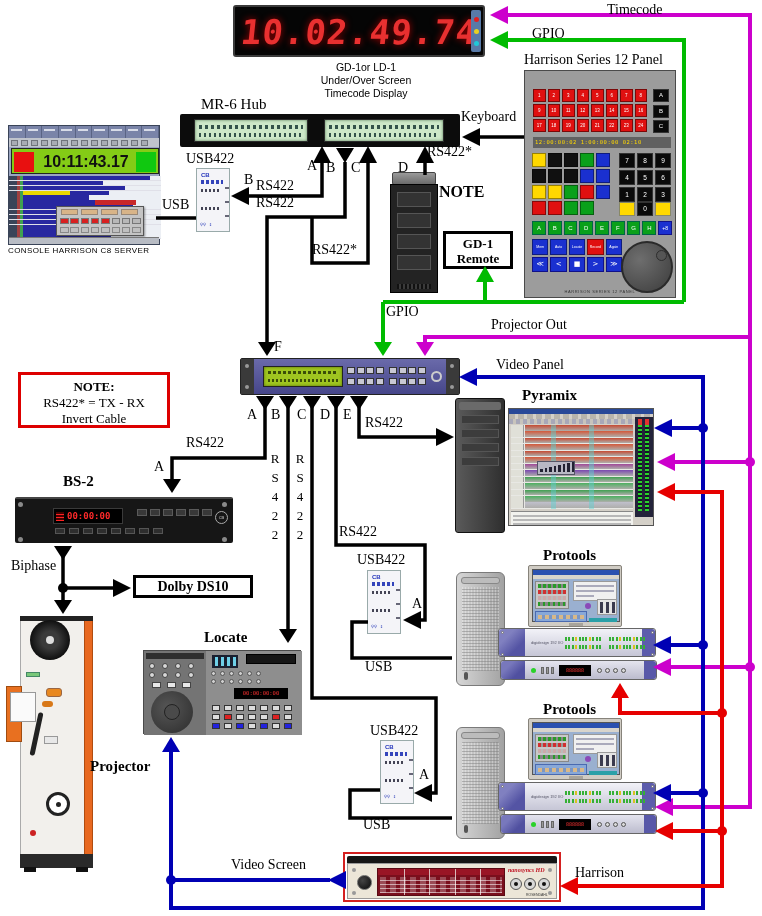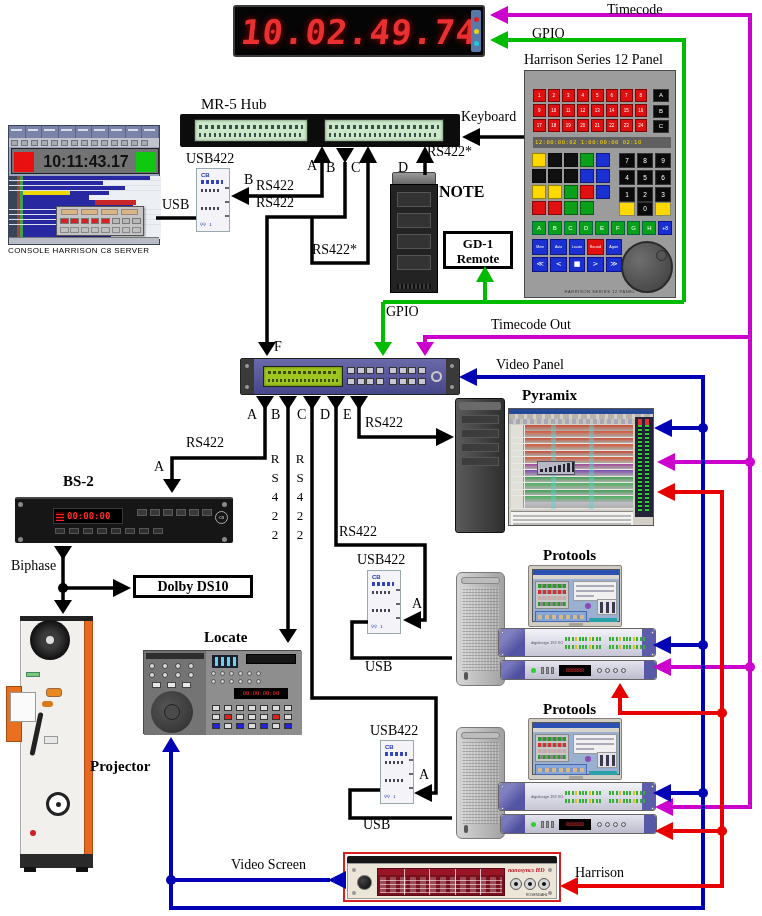--- a/index.html
+++ b/index.html
@@ -125,35 +125,35 @@
       <polyline class="wr" points="722,831 673,831"></polyline>
       <polygon class="ar" points="655,831 673,822 673,840"></polygon>
       <circle class="ar" cx="722" cy="831" r="5"></circle>
     </g>
   </svg>
 
   <div class="lbl" style="left:607px;top:2px">Timecode</div>
   <div class="lbl" style="left:532px;top:26px">GPIO</div>
   <div class="lbl" style="left:524px;top:52px">Harrison Series 12 Panel</div>
   <div class="lbl" style="left:461px;top:109px">Keyboard</div>
-  <div class="lbl" style="left:201px;top:96px;font-size:15px">MR-5 Hub</div>
+  <div class="lbl" style="left:201px;top:96px;font-size:15px">MR-6 Hub</div>
   <div class="lbl" style="left:186px;top:151px">USB422</div>
   <div class="lbl" style="left:256px;top:178px">RS422</div>
   <div class="lbl" style="left:256px;top:195px">RS422</div>
   <div class="lbl" style="left:244px;top:172px">B</div>
   <div class="lbl" style="left:162px;top:197px">USB</div>
   <div class="lbl" style="left:307px;top:158px">A</div>
   <div class="lbl" style="left:326px;top:160px">B</div>
   <div class="lbl" style="left:351px;top:160px">C</div>
   <div class="lbl" style="left:398px;top:160px">D</div>
   <div class="lbl" style="left:427px;top:144px">RS422*</div>
   <div class="lbl" style="left:312px;top:242px">RS422*</div>
   <div class="lbl b" style="left:439px;top:183px;font-size:16px">NOTE</div>
   <div class="lbl" style="left:386px;top:304px">GPIO</div>
-  <div class="lbl" style="left:491px;top:317px">Timecode Out</div>
+  <div class="lbl" style="left:491px;top:317px">Projector Out</div>
   <div class="lbl" style="left:496px;top:357px">Video Panel</div>
   <div class="lbl" style="left:274px;top:339px">F</div>
   <div class="lbl" style="left:247px;top:407px">A</div>
   <div class="lbl" style="left:271px;top:407px">B</div>
   <div class="lbl" style="left:297px;top:407px">C</div>
   <div class="lbl" style="left:320px;top:407px">D</div>
   <div class="lbl" style="left:343px;top:407px">E</div>
   <div class="lbl" style="left:365px;top:415px">RS422</div>
   <div class="lbl" style="left:186px;top:435px">RS422</div>
   <div class="lbl" style="left:154px;top:459px">A</div>
@@ -176,20 +176,23 @@
   <div class="lbl b" style="left:204px;top:629px">Locate</div>
   <div class="lbl b" style="left:522px;top:387px">Pyramix</div>
   <div class="lbl b" style="left:543px;top:547px">Protools</div>
   <div class="lbl b" style="left:543px;top:701px">Protools</div>
   <div class="lbl" style="left:357px;top:552px">USB422</div>
   <div class="lbl" style="left:370px;top:723px">USB422</div>
   <div class="lbl" style="left:419px;top:767px">A</div>
   <div class="lbl" style="left:363px;top:817px">USB</div>
   <div class="lbl" style="left:231px;top:857px">Video Screen</div>
   <div class="lbl" style="left:575px;top:865px">Harrison</div>
+  <div class="lbl sans" id="gdcap" style="left:282px;top:61px;width:168px">GD-1or LD-1
+Under/Over Screen
+Timecode Display</div>
   <div class="lbl sans" id="concap" style="left:8px;top:246px">CONSOLE HARRISON C8 SERVER</div>
 
   <div class="dev" id="tcdisp" style="left: 233px; top: 5px; width: 252px; height: 52px; background: rgb(5, 5, 5); border: 2px solid rgb(58, 58, 58); border-radius: 3px;">
       <div style="position: absolute; left: 6px; top: 2px; width: 232px; height: 46px; font: bold 34px / 46px &quot;DejaVu Sans Mono&quot;, monospace; color: rgb(232, 48, 48); text-shadow: rgb(153, 0, 0) 0px 0px 7px; transform: skewX(-6deg); letter-spacing: 1px; text-align: center;">10.02.49.74</div>
       <div style="position: absolute; right: 2px; top: 3px; width: 10px; height: 42px; background: rgb(88, 122, 168); border-radius: 2px;">
         <div style="position: absolute; left: 2.5px; top: 7px; width: 5px; height: 5px; border-radius: 50%; background: rgb(224, 32, 32);"></div>
         <div style="position: absolute; left: 2.5px; top: 19px; width: 5px; height: 5px; border-radius: 50%; background: rgb(232, 208, 32);"></div>
         <div style="position: absolute; left: 2.5px; top: 31px; width: 5px; height: 5px; border-radius: 50%; background: rgb(32, 200, 216);"></div>
       </div>
     </div>
@@ -242,21 +245,21 @@
         <div style="position: absolute; left: 52px; top: 1.5px; width: 7px; height: 6px; background: rgb(168, 172, 180); border: 1px solid rgb(112, 116, 124);"></div>
         <div style="position: absolute; left: 62px; top: 1.5px; width: 7px; height: 6px; background: rgb(168, 172, 180); border: 1px solid rgb(112, 116, 124);"></div>
         <div style="position: absolute; left: 72px; top: 1.5px; width: 7px; height: 6px; background: rgb(168, 172, 180); border: 1px solid rgb(112, 116, 124);"></div>
         <div style="position: absolute; left: 82px; top: 1.5px; width: 7px; height: 6px; background: rgb(168, 172, 180); border: 1px solid rgb(112, 116, 124);"></div>
         <div style="position: absolute; left: 92px; top: 1.5px; width: 7px; height: 6px; background: rgb(168, 172, 180); border: 1px solid rgb(112, 116, 124);"></div>
         <div style="position: absolute; left: 102px; top: 1.5px; width: 7px; height: 6px; background: rgb(168, 172, 180); border: 1px solid rgb(112, 116, 124);"></div>
         <div style="position: absolute; left: 112px; top: 1.5px; width: 7px; height: 6px; background: rgb(168, 172, 180); border: 1px solid rgb(112, 116, 124);"></div>
         <div style="position: absolute; left: 122px; top: 1.5px; width: 7px; height: 6px; background: rgb(168, 172, 180); border: 1px solid rgb(112, 116, 124);"></div>
         <div style="position: absolute; left: 132px; top: 1.5px; width: 7px; height: 6px; background: rgb(168, 172, 180); border: 1px solid rgb(112, 116, 124);"></div>
       </div>
-      <div style="position: absolute; left: 2px; top: 22px; width: 148px; height: 26px; background: #737373; border: 1px solid rgb(34, 34, 34);">
+      <div style="position: absolute; left: 2px; top: 22px; width: 148px; height: 26px; background: #84cc16; border: 1px solid rgb(34, 34, 34);">
         <div style="position: absolute; left: 2px; top: 3px; width: 20px; height: 20px; background: rgb(232, 16, 16);"></div>
         <div style="position: absolute; right: 2px; top: 3px; width: 20px; height: 20px; background: rgb(16, 200, 16);"></div>
         <div style="position: absolute; left: 24px; top: 2px; width: 100px; height: 22px; font: bold 16px / 22px &quot;Liberation Sans&quot;, sans-serif; color: rgb(17, 17, 17); text-align: center;">10:11:43.17</div>
       </div>
       <div style="position: absolute; left: 0px; top: 50px; width: 152px; height: 63px; background: rgb(224, 224, 232);">
         <div style="position: absolute; left: 0px; top: 0px; width: 100%; height: 4.3px; display: flex;">
           <div style="position: relative; width: 8px; height: 100%; background: rgb(58, 68, 88);"></div>
           <div style="position: relative; width: 3px; height: 100%; background: rgb(160, 64, 64);"></div>
           <div style="position: relative; width: 3px; height: 100%; background: rgb(64, 160, 80);"></div>
           <div style="position: relative; flex: 1 1 0%; height: 100%; background: rgb(236, 239, 244);">
@@ -554,20 +557,25 @@
       <div style="position: absolute; left: 157.5px; top: 8px; width: 8px; height: 7px; background: rgb(200, 200, 212); border: 1px solid rgb(51, 51, 51);"></div>
       <div style="position: absolute; left: 167px; top: 8px; width: 8px; height: 7px; background: rgb(200, 200, 212); border: 1px solid rgb(51, 51, 51);"></div>
       <div style="position: absolute; left: 176.5px; top: 8px; width: 8px; height: 7px; background: rgb(200, 200, 212); border: 1px solid rgb(51, 51, 51);"></div>
       <div style="position: absolute; left: 148px; top: 19px; width: 8px; height: 7px; background: rgb(200, 200, 212); border: 1px solid rgb(51, 51, 51);"></div>
       <div style="position: absolute; left: 157.5px; top: 19px; width: 8px; height: 7px; background: rgb(200, 200, 212); border: 1px solid rgb(51, 51, 51);"></div>
       <div style="position: absolute; left: 167px; top: 19px; width: 8px; height: 7px; background: rgb(200, 200, 212); border: 1px solid rgb(51, 51, 51);"></div>
       <div style="position: absolute; left: 176.5px; top: 19px; width: 8px; height: 7px; background: rgb(200, 200, 212); border: 1px solid rgb(51, 51, 51);"></div>
       <div style="position: absolute; left: 190px; top: 12px; width: 11px; height: 11px; border-radius: 50%; border: 2px solid rgb(204, 204, 204);"></div>
     </div>
   <div class="dev" id="not e"></div>
+  <div class="dev" id="notebox" style="left:18px;top:372px;width:152px;height:56px">
+     <div class="nb1">NOTE:</div>
+     <div>RS422* = TX - RX</div>
+     <div>Invert Cable</div>
+  </div>
   <div class="dev" id="bs2" style="left: 15px; top: 497px; width: 218px; height: 46px; background: rgb(22, 22, 22); border-top: 2px solid rgb(69, 69, 69); border-radius: 2px;">
       <div style="position: absolute; left: 3px; top: 3px; width: 5px; height: 5px; border-radius: 50%; background: rgb(138, 138, 138);"></div>
       <div style="position: absolute; left: 207px; top: 3px; width: 5px; height: 5px; border-radius: 50%; background: rgb(138, 138, 138);"></div>
       <div style="position: absolute; left: 3px; top: 38px; width: 5px; height: 5px; border-radius: 50%; background: rgb(138, 138, 138);"></div>
       <div style="position: absolute; left: 207px; top: 38px; width: 5px; height: 5px; border-radius: 50%; background: rgb(138, 138, 138);"></div>
       <div style="position: absolute; left: 38px; top: 9px; width: 70px; height: 16px; background: rgb(0, 0, 0); border: 1px solid rgb(58, 58, 58);">
         <div style="position: absolute; left: 2px; top: 3px; width: 8px; height: 9px; background: repeating-linear-gradient(0deg, rgb(255, 34, 34) 0px, rgb(255, 34, 34) 1.5px, rgb(68, 0, 0) 1.5px, rgb(68, 0, 0) 3px);"></div>
         <div style="position: absolute; left: 13px; top: 1px; width: 54px; height: 13px; font: bold 9px / 13px &quot;DejaVu Sans Mono&quot;, monospace; color: rgb(255, 42, 42);">00:00:00</div>
       </div>
       <div style="position: absolute; left: 122px; top: 10px; width: 10px; height: 7px; background: rgb(56, 56, 56); border: 1px solid rgb(90, 90, 90);"></div>

